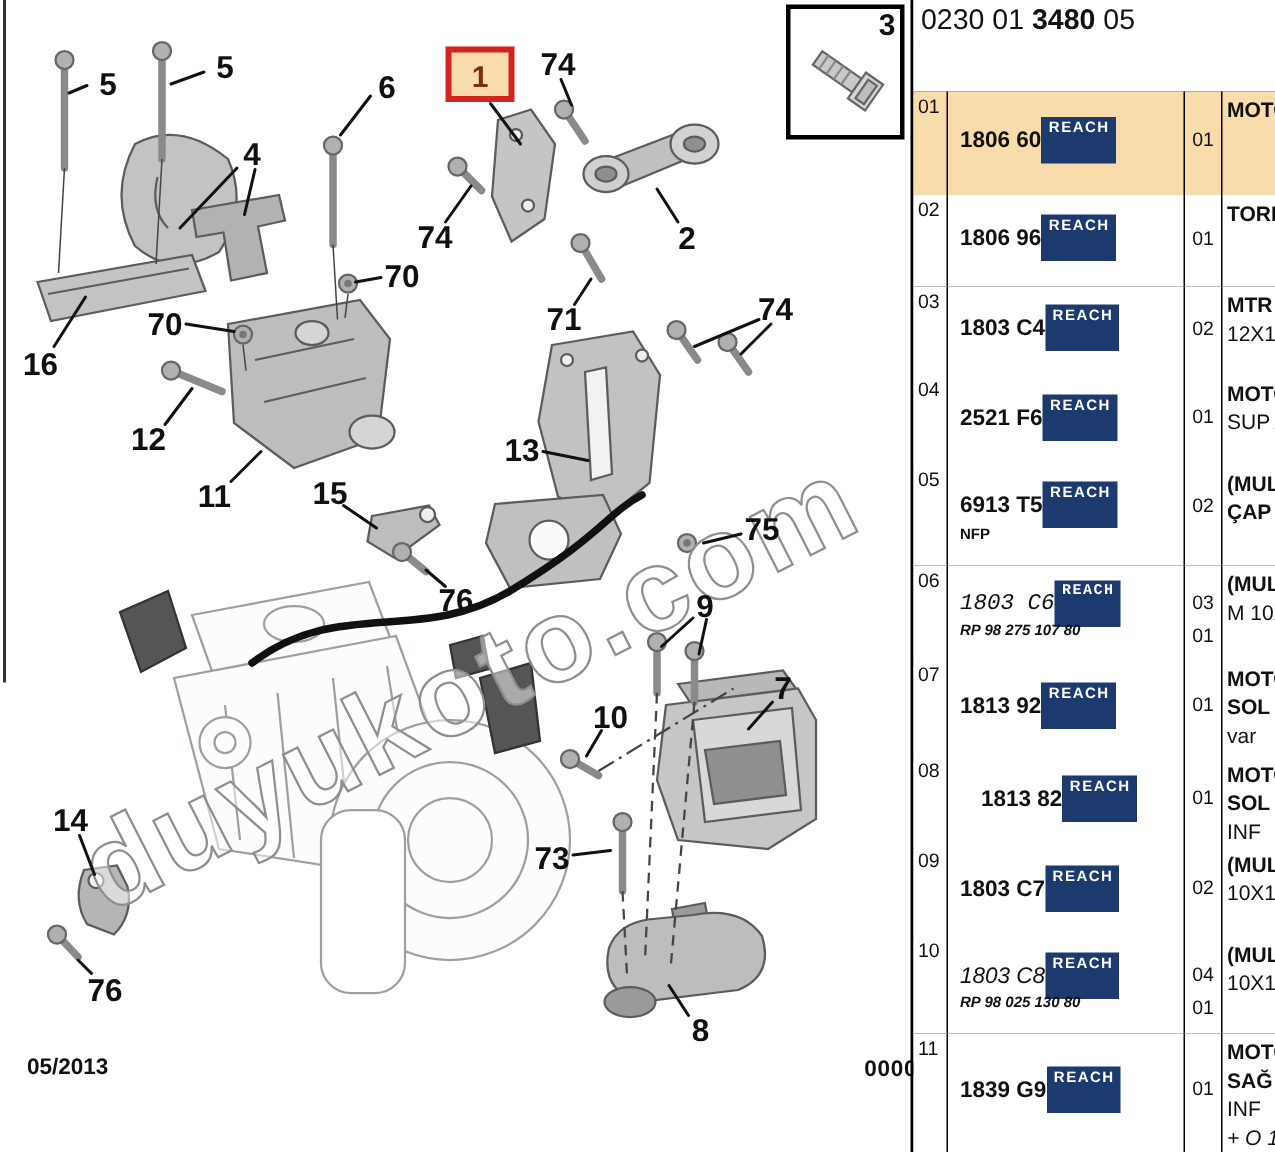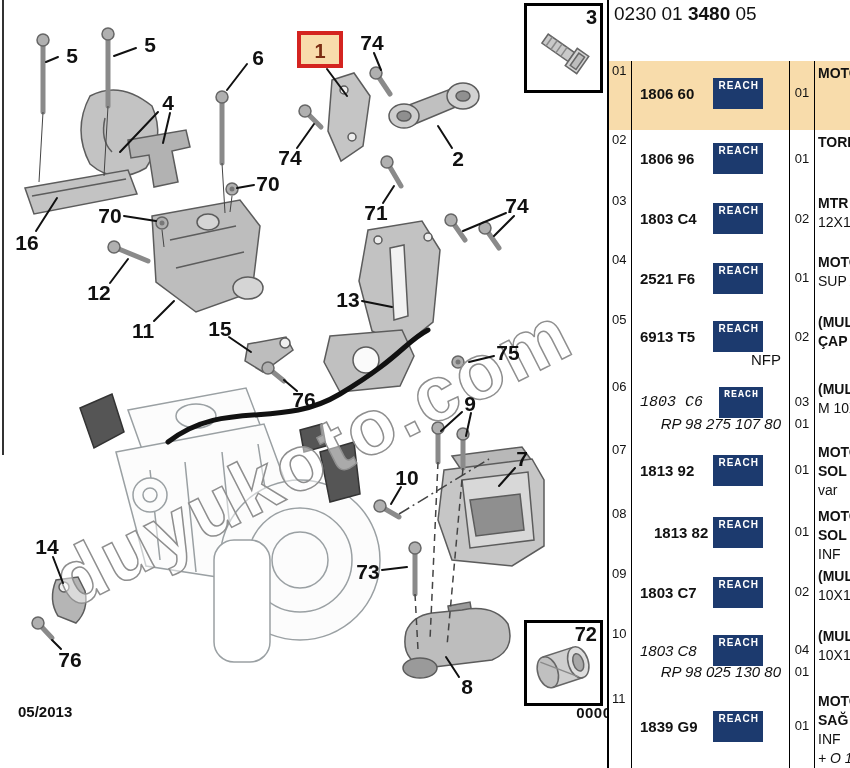--- a/index.html
+++ b/index.html
@@ -17,24 +17,24 @@
   .thead{position:absolute;left:0;right:0;border-bottom:2px solid #000;background:#fff;
          font-size:19px;line-height:27px;padding-left:5px;white-space:nowrap;overflow:hidden;}
   .thead b{font-weight:bold;}
   .tblank{position:absolute;left:0;right:0;border-bottom:2px solid #000;background:#fff;}
   .t-row{position:absolute;left:0;right:0;border-bottom:2px solid #000;display:flex;background:#fff;}
   .t-row.hl{background:#f8dcab;}
   .c-no{width:23px;border-right:1px solid #000;font-size:13px;padding:2px 0 0 3px;box-sizing:border-box;}
   .c-part{width:158px;border-right:1px solid #000;position:relative;box-sizing:border-box;}
   .c-qty{width:25px;border-right:1px solid #000;position:relative;font-size:13px;box-sizing:border-box;}
   .c-desc{flex:1;padding:3px 0 0 3px;overflow:hidden;white-space:nowrap;font-size:14px;line-height:19px;}
-  .part-line{position:absolute;left:8px;right:26px;display:flex;justify-content:space-between;align-items:center;height:18px;}
+  .part-line{position:absolute;left:8px;right:6px;display:flex;align-items:center;height:18px;}
   .part-num{font-weight:bold;font-size:15px;white-space:nowrap;}
   .part-num.it{font-style:italic;font-weight:normal;}
-  .sub-line{position:absolute;left:8px;right:8px;text-align:right;font-weight:normal;font-size:15px;height:18px;white-space:nowrap;}
+  .sub-line{position:absolute;left:8px;right:8px;font-weight:bold;font-size:10px;height:18px;white-space:nowrap;}
   .sub-line.rp{font-style:italic;}
   .reach-badge{background:#1c3a6e;color:#fff;font-weight:bold;font-size:10px;
                letter-spacing:1px;padding:2px 4px 18px 5px;line-height:11px;}
   .qv{position:absolute;left:0;right:0;text-align:center;height:15px;}
   .d-line{height:19px;}
   .seg-b{font-weight:bold;}
   .seg-r{font-weight:normal;}
   .seg-i{font-style:italic;font-weight:normal;}
   svg text.callout{font-family:"Liberation Sans",sans-serif;font-weight:bold;font-size:21px;fill:#101010;cursor:pointer;}
   svg text.callout.boxed{fill:#7c2d12;font-size:20px;}
@@ -277,33 +277,20 @@
     <svg width="73" height="84">
       <g transform="rotate(35 38 46)" stroke="#666" stroke-width="1.5">
         <rect x="14" y="41" width="32" height="11" fill="#c9c9c9"></rect>
         <path d="M19,41 L19,52 M25,41 L25,52 M31,41 L31,52 M37,41 L37,52" stroke="#8a8a8a"></path>
         <rect x="46" y="36" width="14" height="21" fill="#d4d4d4"></rect>
         <rect x="50" y="39" width="7" height="15" fill="#bdbdbd"></rect>
       </g>
     </svg>
   </div>
 
-  <div class="icon-box" style="left:524px;top:620px;width:73px;height:80px;">
-    <span class="num">72</span>
-    <svg width="73" height="80">
-      <g transform="rotate(-18 37 44)" stroke="#666" stroke-width="1.5">
-        <rect x="20" y="28" width="32" height="32" fill="#cfcfcf" stroke="none"></rect>
-        <ellipse cx="20" cy="44" rx="10" ry="16" fill="#c0c0c0"></ellipse>
-        <ellipse cx="52" cy="44" rx="10" ry="16" fill="#dedede"></ellipse>
-        <ellipse cx="52" cy="44" rx="5" ry="9" fill="#a8a8a8"></ellipse>
-        <path d="M20,28 L52,28 M20,60 L52,60" fill="none"></path>
-        <path d="M16,32 L48,58" stroke="#8a8a8a"></path>
-      </g>
-    </svg>
-  </div>
 
   <div class="doc-number" style="left:524px;top:704px;width:79px;text-align:center;margin-left:48px;">00007219</div>
   <div class="date-label" style="left:18px;top:703px;">05/2013</div>
 
   <div id="parts-table">
     <div class="thead" style="top:0;height:28px;">
       <span>0230 01 </span><b>3480</b><span> 05</span>
     </div>
     <div class="tblank" style="top:28px;height:33px;"></div>
     <div id="rows-holder">

